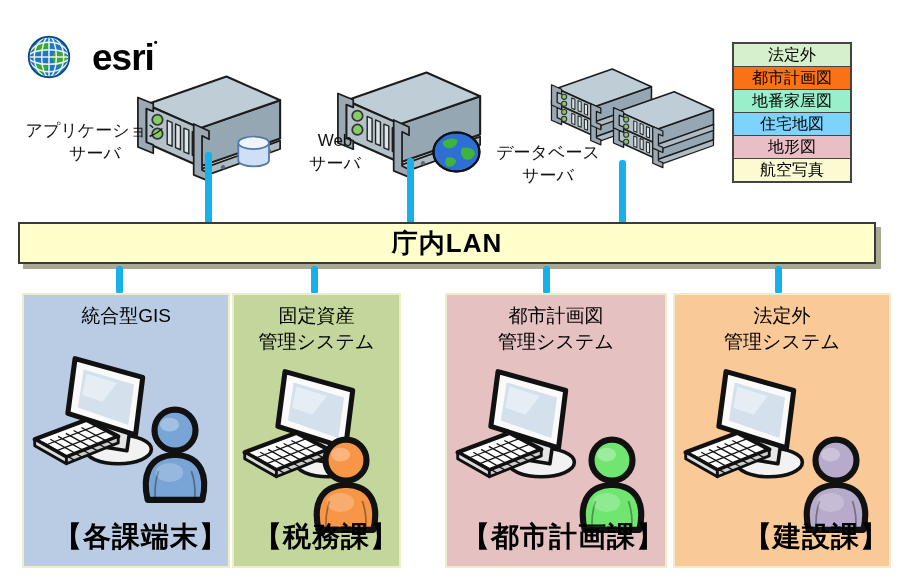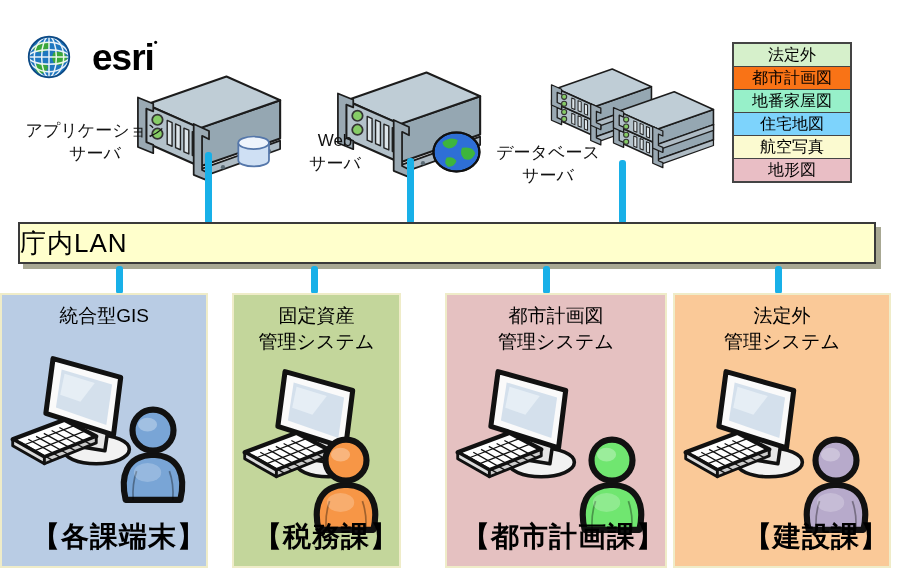--- a/index.html
+++ b/index.html
@@ -18,32 +18,32 @@
   .lbl-db{left:488px;top:142px;width:120px;}
   
   .legend{position:absolute;left:732px;top:42px;width:116px;border:2px solid #444;background:#fff;}
   .legend-row{height:22px;border-bottom:1.5px solid #444;display:flex;align-items:center;justify-content:center;
     font-size:16px;line-height:1;}
   .legend-row:last-child{border-bottom:none;}
   
   .vline{position:absolute;width:7px;border-radius:3px;}
   
   .lan-bar{position:absolute;left:18px;top:222px;width:854px;height:38px;border:2px solid #3a3a3a;
-    box-shadow:5px 5px 0 #a8a893;display:flex;align-items:center;justify-content:flex-start;
-    font-size:26px;font-weight:400;letter-spacing:1px;}
+    box-shadow:5px 5px 0 #a8a893;display:flex;align-items:center;justify-content:center;
+    font-size:26px;font-weight:700;letter-spacing:1px;}
   
   .dept-box{position:absolute;top:293px;height:275px;border:2px solid #efecc8;box-sizing:border-box;}
   .dept-title{margin-top:8px;text-align:center;font-size:19px;line-height:1.35;}
   .ws{position:absolute;left:6px;top:68px;width:152px;height:126px;}
   .person{position:absolute;right:12px;top:135px;width:82px;height:104px;}
   .dept-box.first .ws{top:55px;}
   .dept-box.first .person{top:105px;}
   .dept-label{position:absolute;bottom:10px;left:0;width:100%;text-align:right;
     font-size:28px;font-weight:bold;letter-spacing:1px;}
-  .box1{left:0;width:208px;}
+  .box1{left:22px;width:208px;}
   .box2{left:232px;width:169px;}
   .box3{left:445px;width:222px;}
   .box4{left:673px;width:218px;}
   svg{display:block;}
 </style>
 </head>
 <body>
 
 <div class="canvas">
 
@@ -72,25 +72,25 @@
       </div>
     <div class="legend-row" style="background-color: #f97316;">
         <span>都市計画図</span>
       </div>
     <div class="legend-row" style="background-color: rgb(151, 240, 201);">
         <span>地番家屋図</span>
       </div>
     <div class="legend-row" style="background-color: #7dd3fc;">
         <span>住宅地図</span>
       </div>
+    <div class="legend-row" style="background-color: rgb(233, 190, 197);">
+        <span>地形図</span>
+      </div>
     <div class="legend-row" style="background-color: rgb(251, 250, 208);">
         <span>航空写真</span>
-      </div>
-    <div class="legend-row" style="background-color: rgb(233, 190, 197);">
-        <span>地形図</span>
       </div>
   </div>
 
   <svg style="position:absolute;left:132px;top:64px;" width="168" height="122" viewBox="0 0 240 175">
     <g stroke="#1c1c1c" stroke-width="3" stroke-linejoin="round">
       <polygon points="97,92 212,52 212,107 97,147" fill="#95a7b2"></polygon>
       <polygon points="20,58 135,18 212,52 97,92" fill="#bfcdd6"></polygon>
       <polygon points="20,58 97,92 97,147 20,113" fill="#b3c1ca"></polygon>
     </g>
     <polygon points="100,150 212,110 212,122 100,162" fill="#aebbc4" stroke="#1c1c1c" stroke-width="2.5" stroke-linejoin="round"></polygon>

